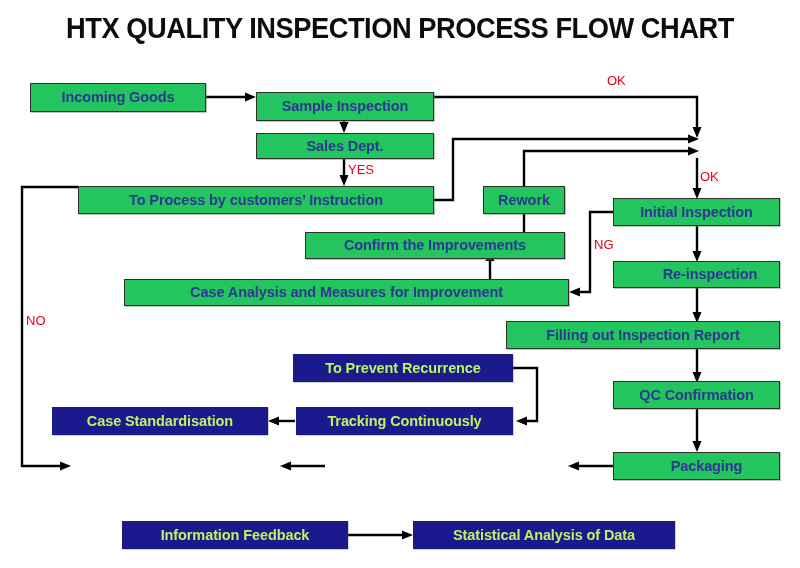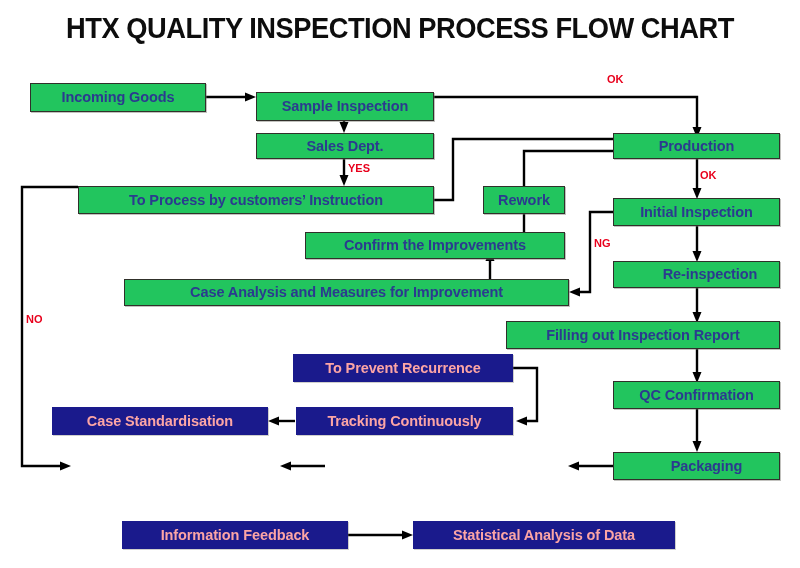--- a/index.html
+++ b/index.html
@@ -44,27 +44,27 @@
   }
   .node.cream {
     background: #22c55e;
     border: 1.6px solid #30302a;
     color: #2b3a8f;
     box-shadow: 1px 1px 0 rgba(120,120,110,0.45);
   }
   .node.navy {
     background: #1a1a8c;
     border: 1.2px solid #1a1a8c;
-    color: #fca5a5;
+    color: #bef264;
     box-shadow: 1px 1px 0 rgba(120,120,110,0.35);
   }
   .lbl {
     position: absolute;
-    font-weight: bold;
-    font-size: 11px;
+    font-weight: normal;
+    font-size: 13px;
     color: #e8001c;
     white-space: nowrap;
     line-height: 1;
   }
   #wires {
     position: absolute;
     left: 0;
     top: 0;
     width: 800px;
     height: 568px;
@@ -148,21 +148,20 @@
   </svg>
 
   <div class="node cream" style="left:30px;  top:83px;  width:176px; height:29px;">Incoming Goods</div>
 
   <div class="node cream" style="left:256px; top:83px;  width:178px; height:29px;margin-top:9px;">Sample Inspection</div>
 
   <div class="node cream" style="left:256px; top:133px; width:178px; height:26px;">Sales Dept.</div>
 
   <div class="node cream" style="left:78px;  top:186px; width:356px; height:28px;">To Process by customers’ Instruction</div>
 
-  <div class="node cream" style="left:613px; top:133px; width:167px; height:26px;">Production</div>
 
   <div class="node cream" style="left:483px; top:186px; width:82px;  height:28px;">Rework</div>
 
   <div class="node cream" style="left:613px; top:198px; width:167px; height:28px;">Initial Inspection</div>
 
   <div class="node cream" style="left:305px; top:232px; width:260px; height:27px;">Confirm the Improvements</div>
 
   <div class="node cream" style="left:613px; top:261px; width:167px; height:27px;padding-left:27px;">Re-inspection</div>
 
   <div class="node cream" style="left:124px; top:279px; width:445px; height:27px;">Case Analysis and Measures for Improvement</div>

